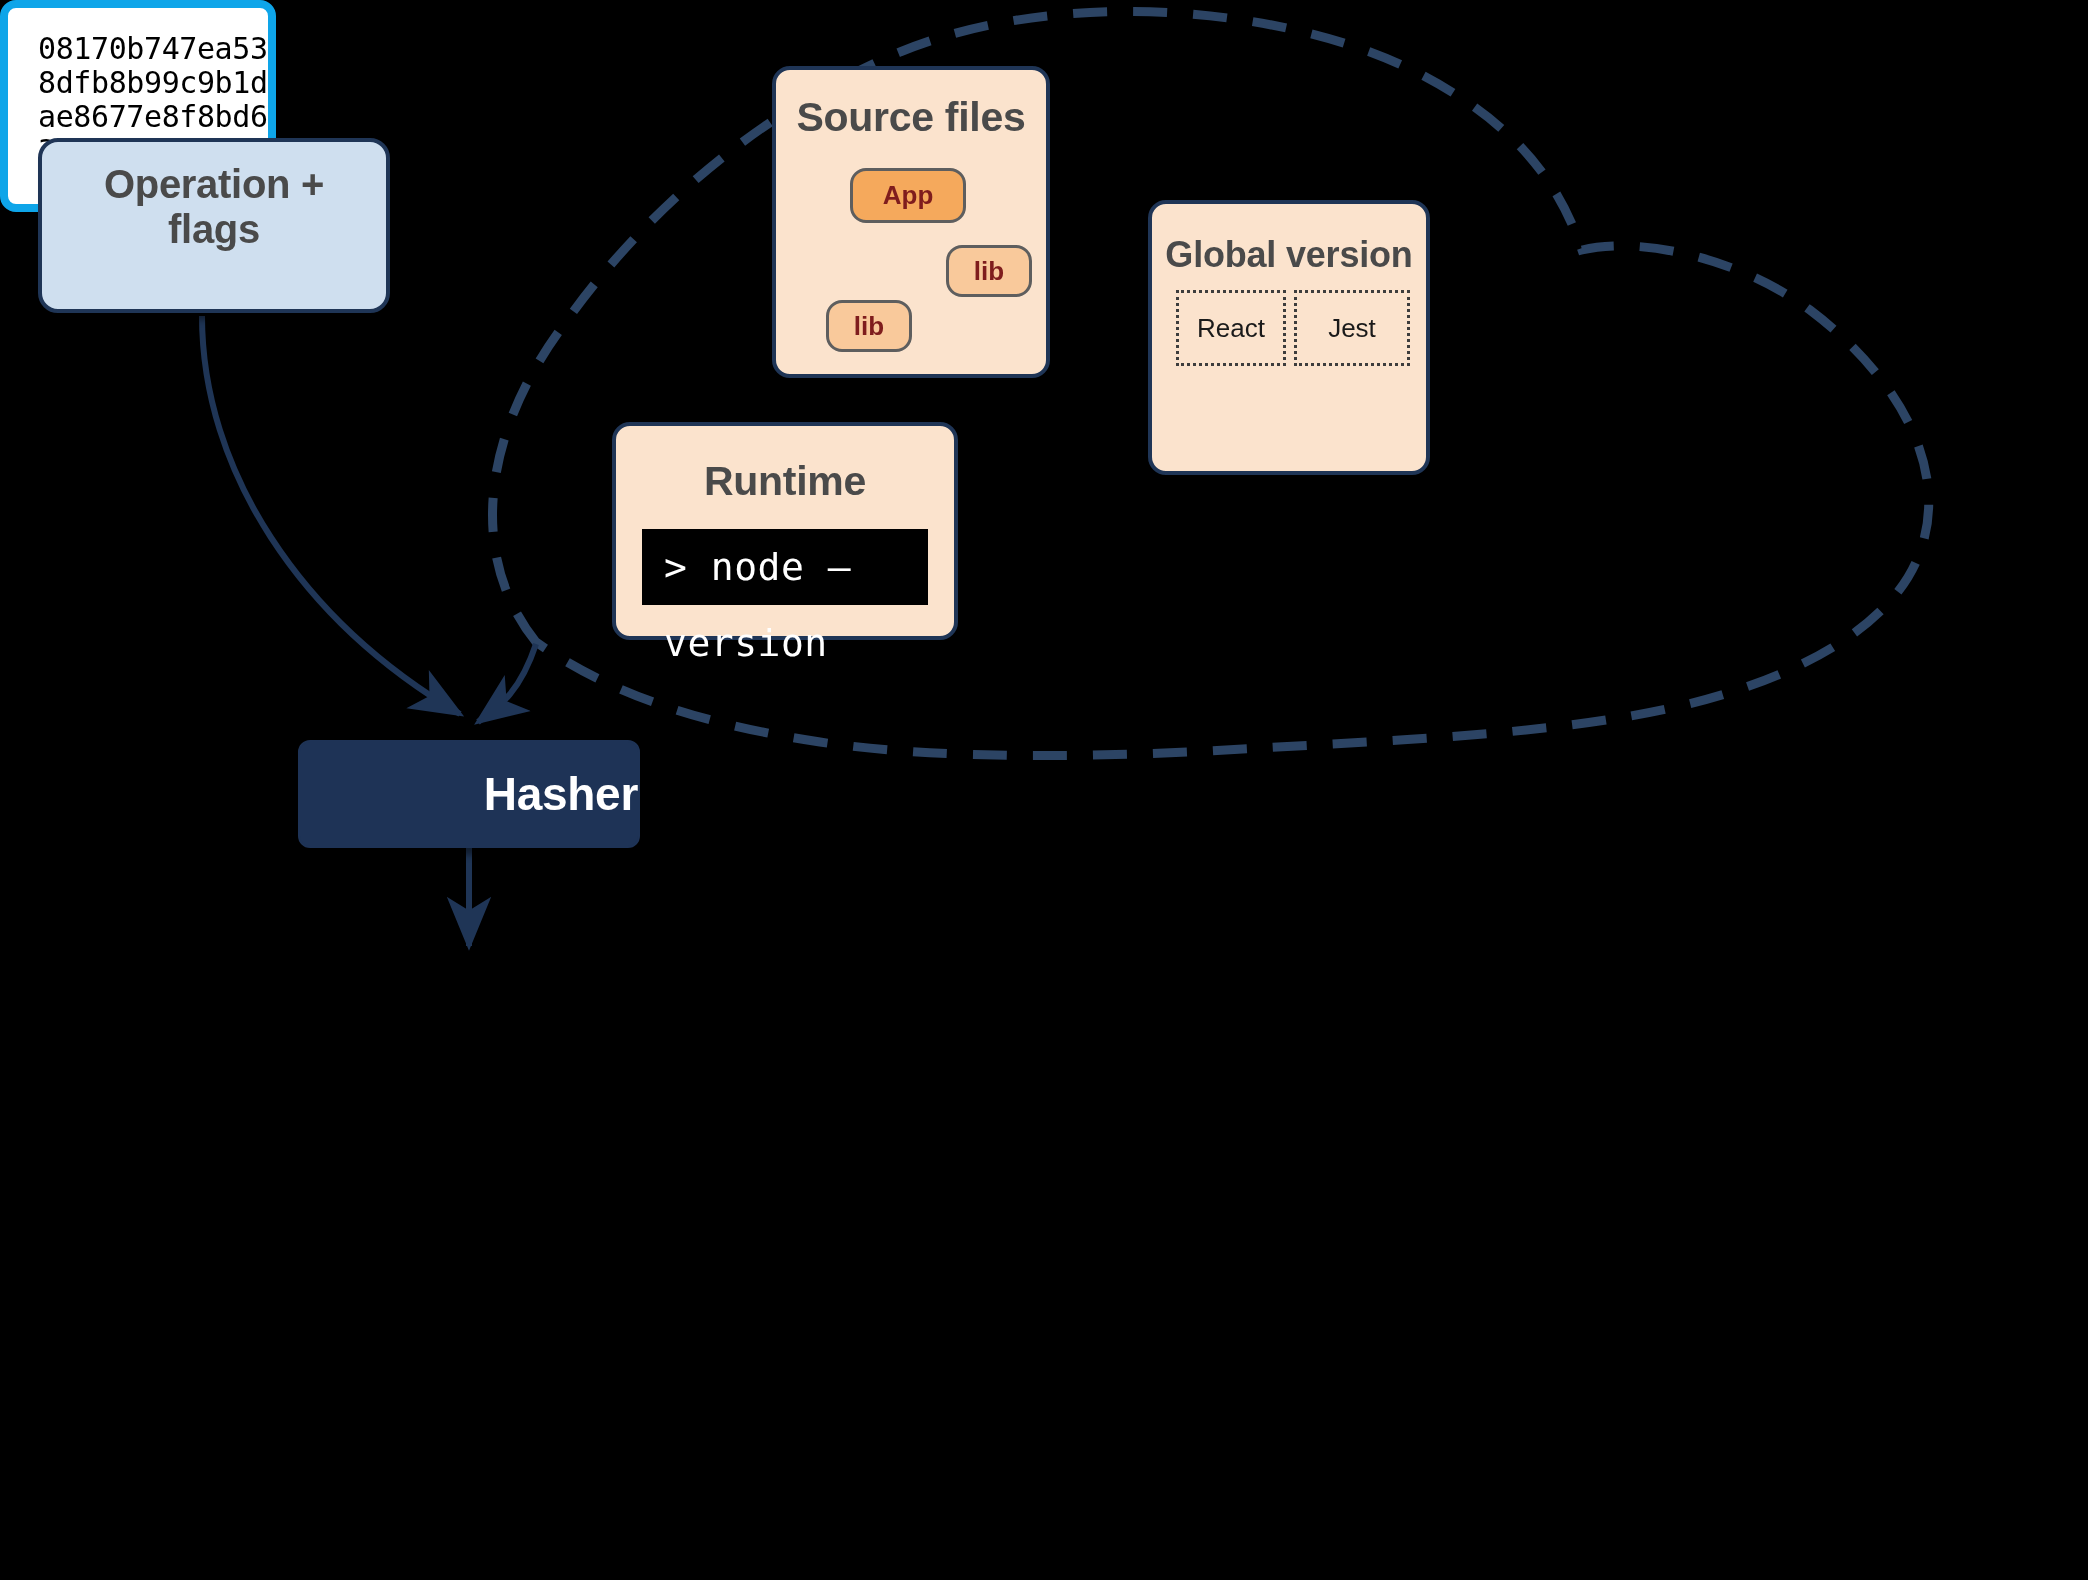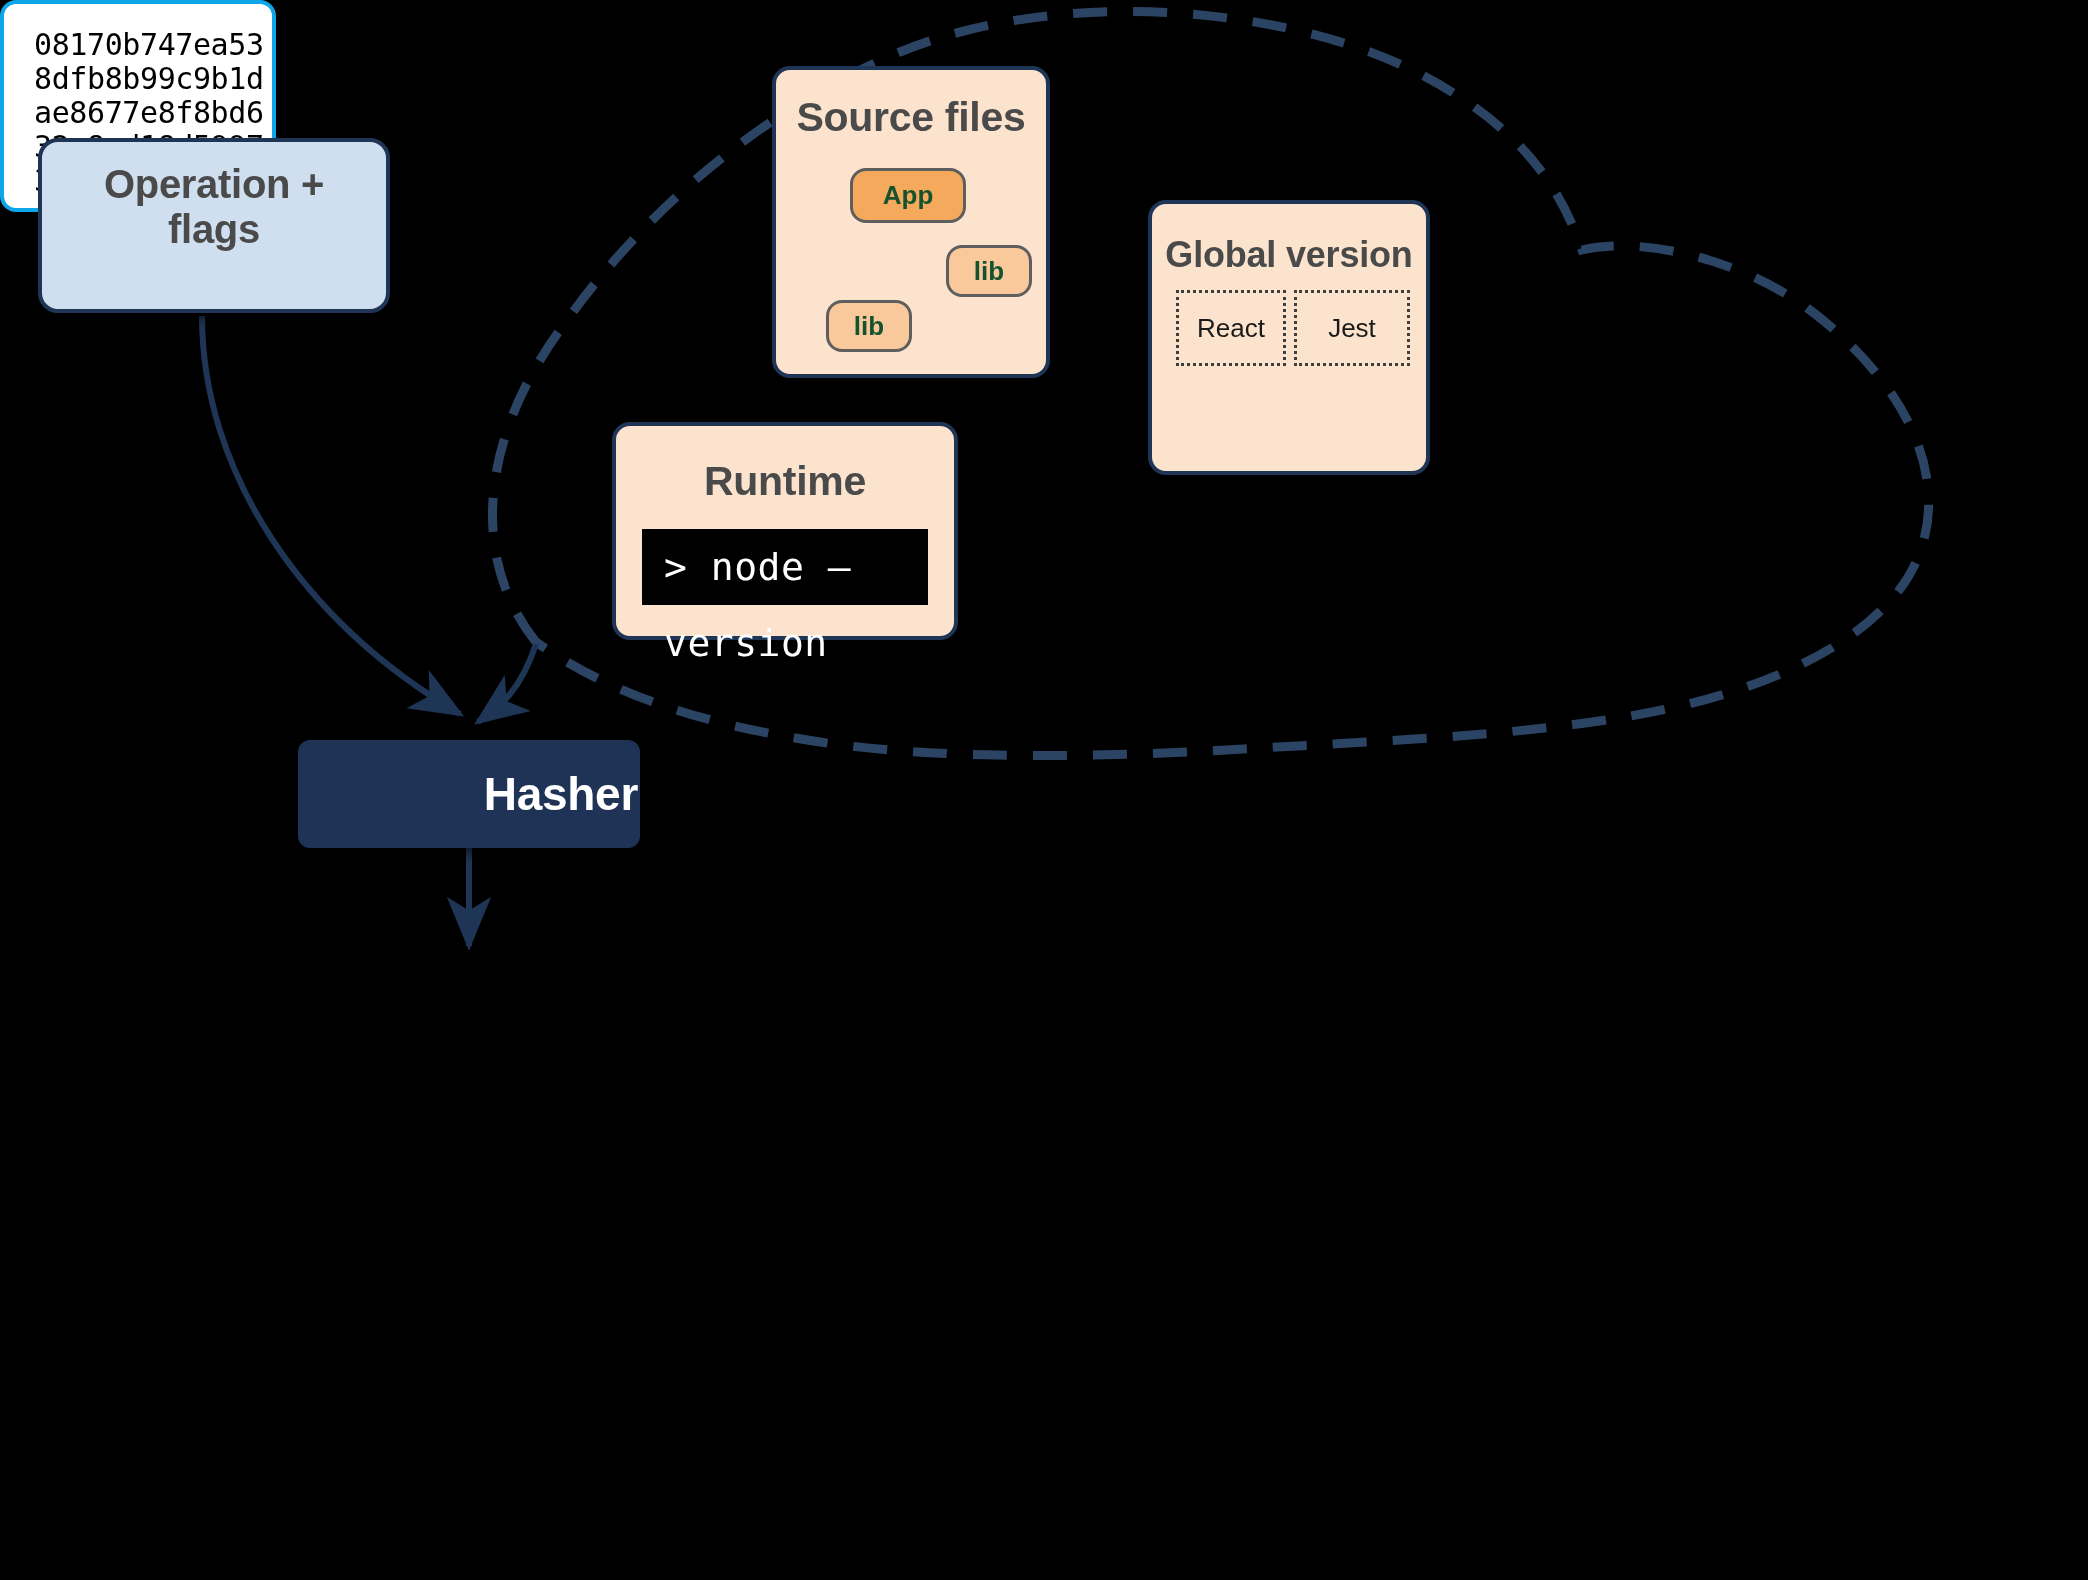--- a/index.html
+++ b/index.html
@@ -83,21 +83,21 @@
     margin-top: 24px;
     letter-spacing: -0.3px;
   }
   .dep {
     position: absolute;
     box-sizing: border-box;
     border: 3px solid #5e5e5e;
     border-radius: 16px;
     font-size: 26px;
     font-weight: bold;
-    color: #14532d;
+    color: #7f1d1d;
     text-align: center;
     display: flex;
     align-items: center;
     justify-content: center;
   }
   #dep-app {
     left: 850px;
     top: 168px;
     width: 116px;
     height: 55px;
@@ -203,21 +203,21 @@
     letter-spacing: -0.3px;
   }
 
   
   #hash-node {
     left: 332px;
     top: 958px;
     width: 276px;
     height: 212px;
     background: #ffffff;
-    border: 4px solid #0ea5e9;
+    border: 8px solid #0ea5e9;
     border-radius: 16px;
     padding: 24px 0 0 30px;
     box-sizing: border-box;
   }
   .hash-line {
     font-family: "DejaVu Sans Mono", monospace;
     font-size: 30px;
     line-height: 34px;
     color: #000000;
     letter-spacing: -0.4px;

